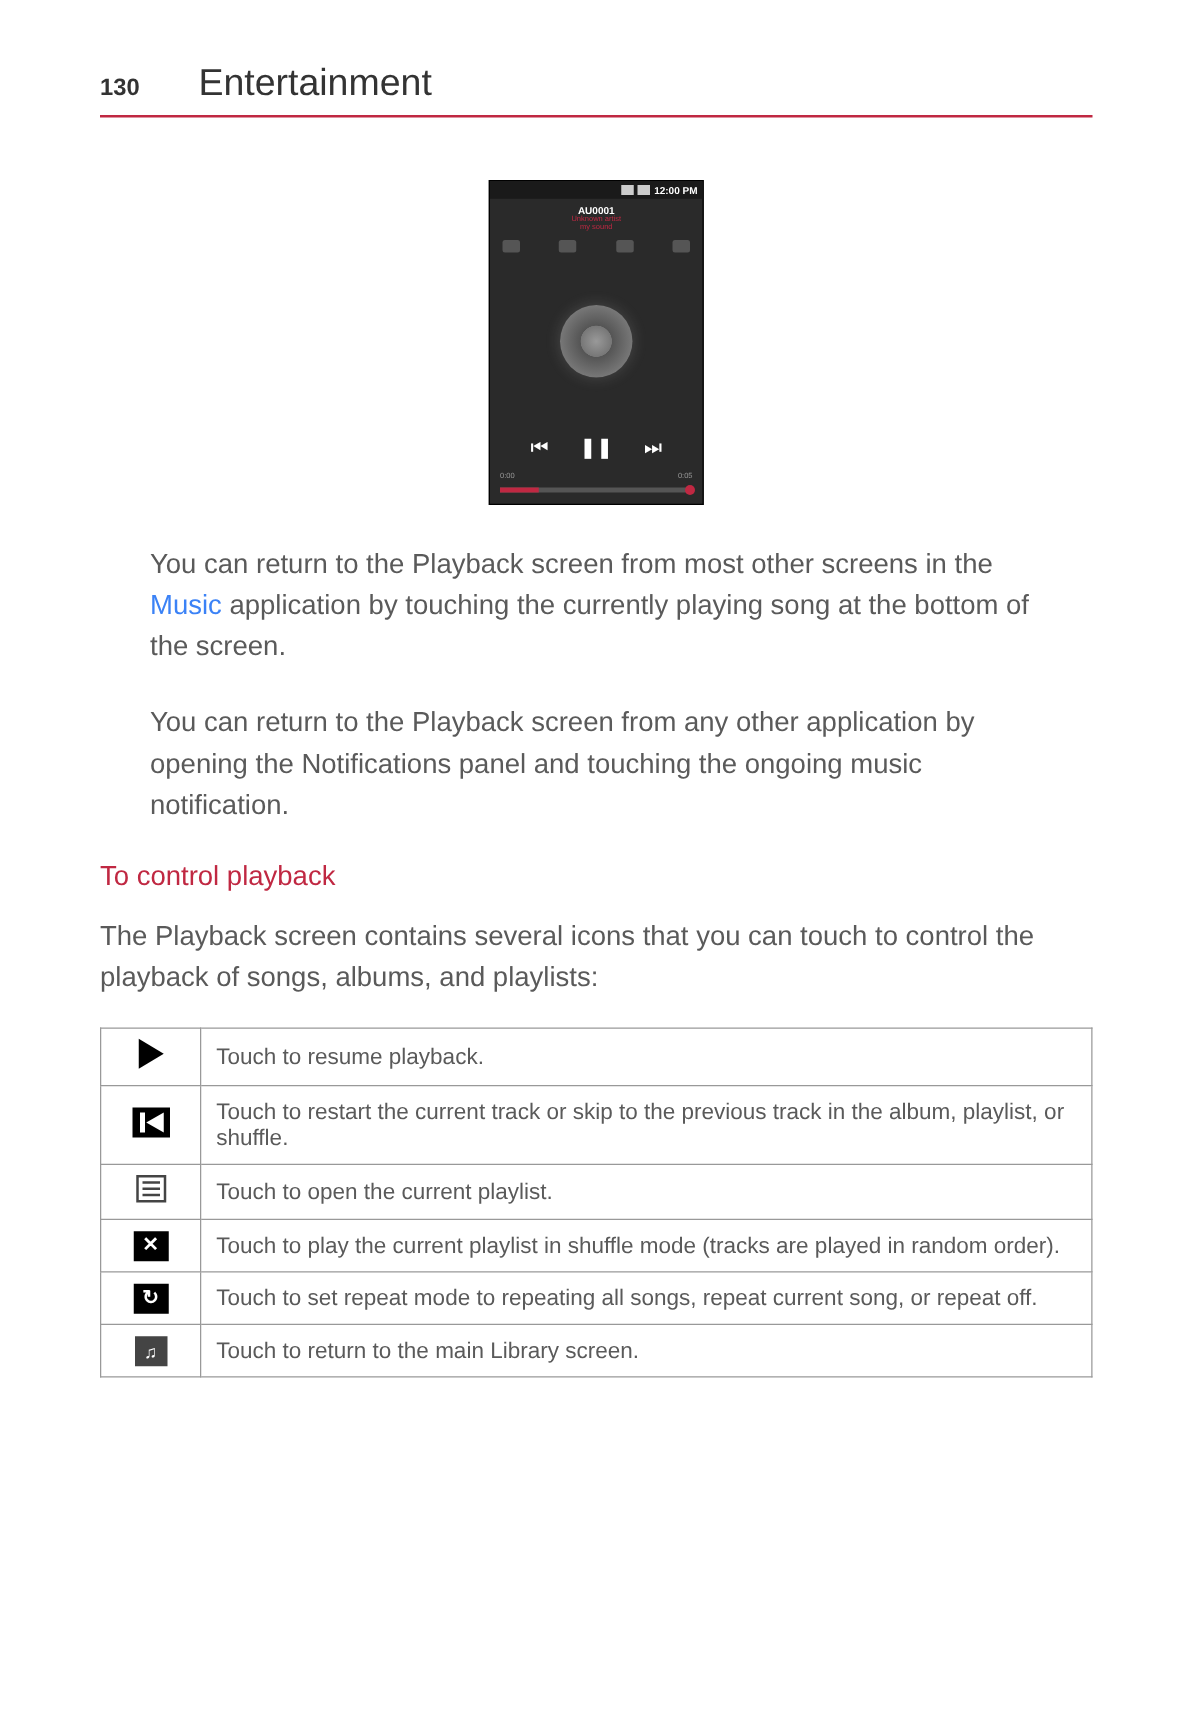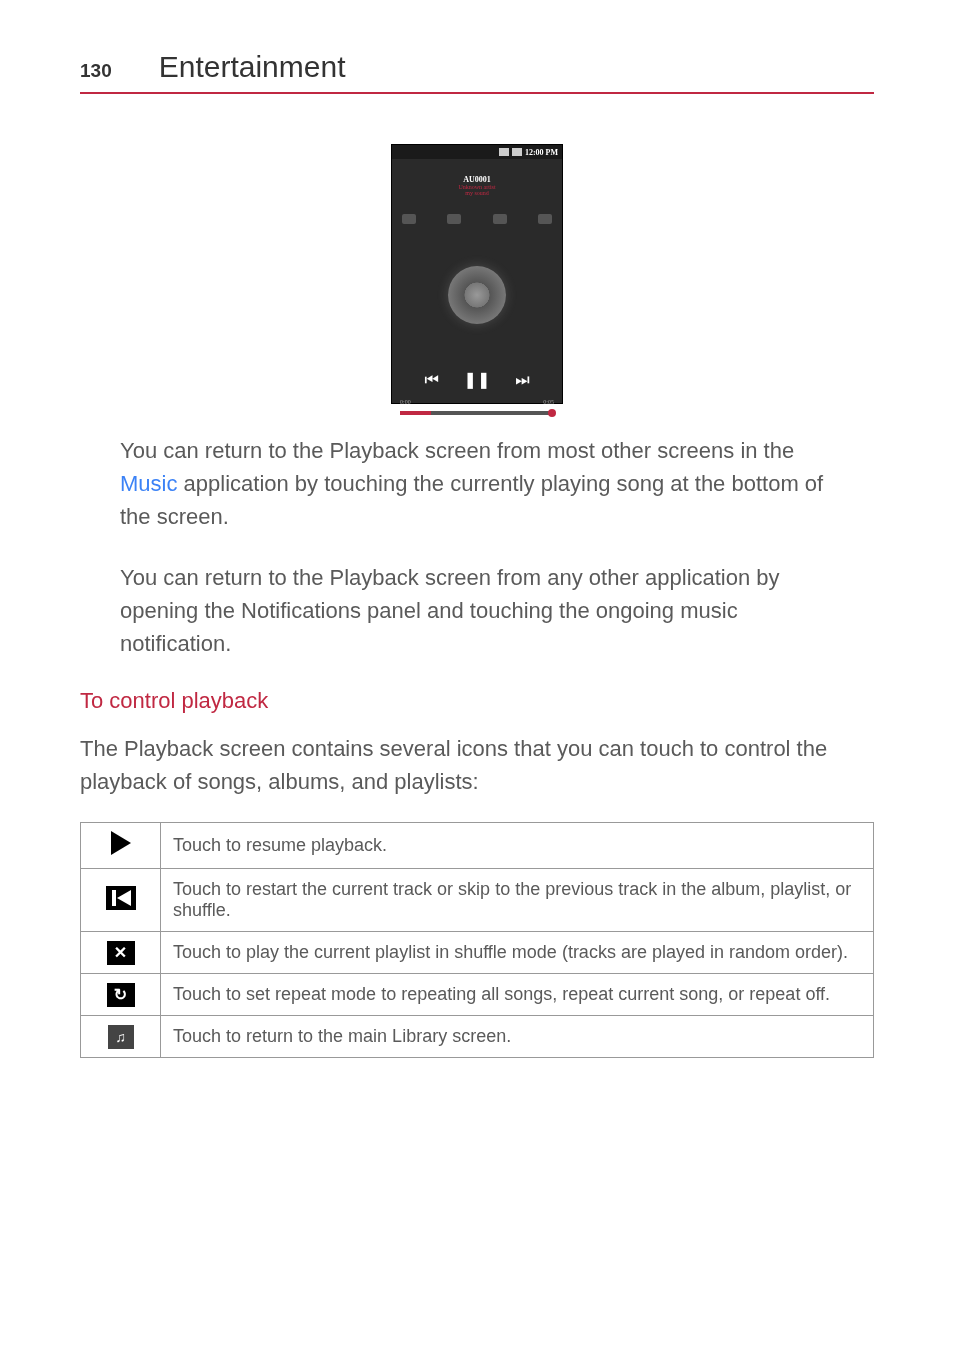--- a/index.html
+++ b/index.html
@@ -31,21 +31,20 @@
     .section-title {
       font-size: 30px;
       font-weight: 300;
       color: #333;
       margin-left: 29px;
     }
     .screenshot-wrap {
       display: flex;
       justify-content: center;
       margin-bottom: 30px;
-      font-family: Liberation Serif, serif;
     }
     .phone-screen {
       width: 172px;
       height: 260px;
       background: #2a2a2a;
       position: relative;
       border: 1px solid #000;
     }
     .status-bar {
       height: 14px;
@@ -61,21 +60,21 @@
       height: 8px;
       background: #ccc;
     }
     .sb-time {
       color: #fff;
       font-size: 8px;
       font-weight: bold;
     }
     .track-info {
       text-align: center;
-      padding: 16px 0;
+      padding: 5px 0;
     }
     .track-title {
       color: #fff;
       font-size: 8px;
       font-weight: bold;
     }
     .track-sub {
       color: #c02842;
       font-size: 6px;
     }
@@ -372,20 +371,24 @@
   <tbody>
   <tr>
     <td class="icon-cell"><span class="ico ico-play"></span></td>
     <td>Touch to resume playback.</td>
   </tr>
   <tr>
     <td class="icon-cell"><span class="ico ico-prev"></span></td>
     <td>Touch to restart the current track or skip to the previous track in the album, playlist, or shuffle.</td>
   </tr>
   <tr>
+    <td class="icon-cell"><span class="ico ico-list"></span></td>
+    <td>Touch to open the current playlist.</td>
+  </tr>
+  <tr>
     <td class="icon-cell"><span class="ico ico-shuffle">✕</span></td>
     <td>Touch to play the current playlist in shuffle mode (tracks are played in random order).</td>
   </tr>
   <tr>
     <td class="icon-cell"><span class="ico ico-repeat">↻</span></td>
     <td>Touch to set repeat mode to repeating all songs, repeat current song, or repeat off.</td>
   </tr>
   <tr>
     <td class="icon-cell"><span class="ico ico-library">♫</span></td>
     <td>Touch to return to the main Library screen.</td>

